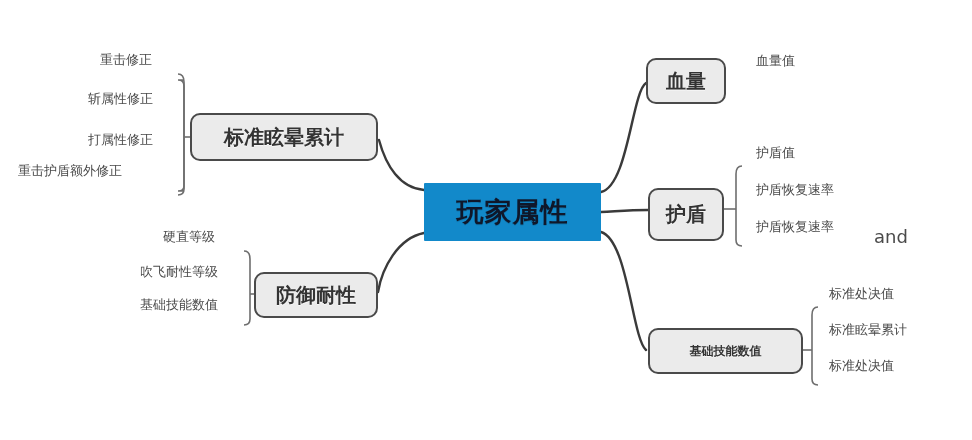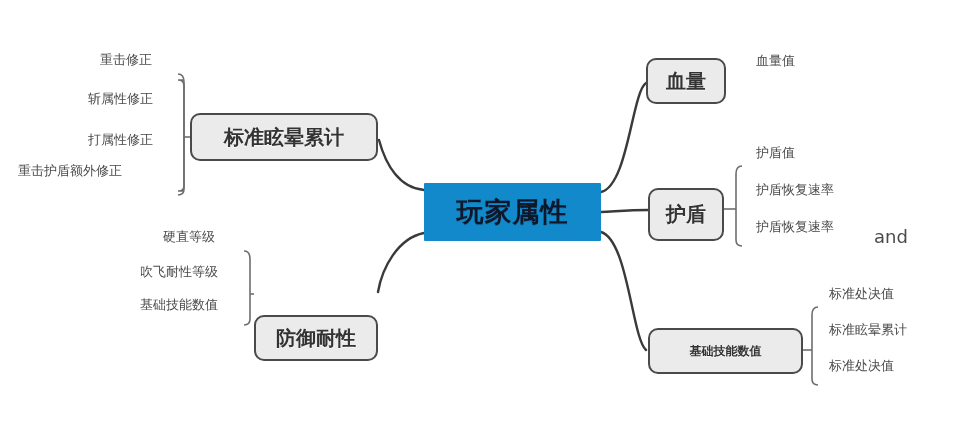--- a/index.html
+++ b/index.html
@@ -136,21 +136,21 @@
   </svg>
 
   <div class="node node-root" style="left:424px; top:183px; width:177px; height:58px;">
     <span>玩家属性</span>
   </div>
 
   <div class="node node-branch" style="left:190px; top:113px; width:188px; height:48px; font-size:20px;">
     <span>标准眩晕累计</span>
   </div>
 
-  <div class="node node-branch" style="left:254px; top:272px; width:124px; height:46px; font-size:20px;margin-top:43px;">
+  <div class="node node-branch" style="left:254px; top:272px; width:124px; height:46px; font-size:20px;">
     <span>防御耐性</span>
   </div>
 
   <div class="node node-branch" style="left:646px; top:58px; width:80px; height:46px; font-size:20px;">
     <span>血量</span>
   </div>
 
   <div class="node node-branch" style="left:648px; top:188px; width:76px; height:53px; font-size:20px;">
     <span>护盾</span>
   </div>

